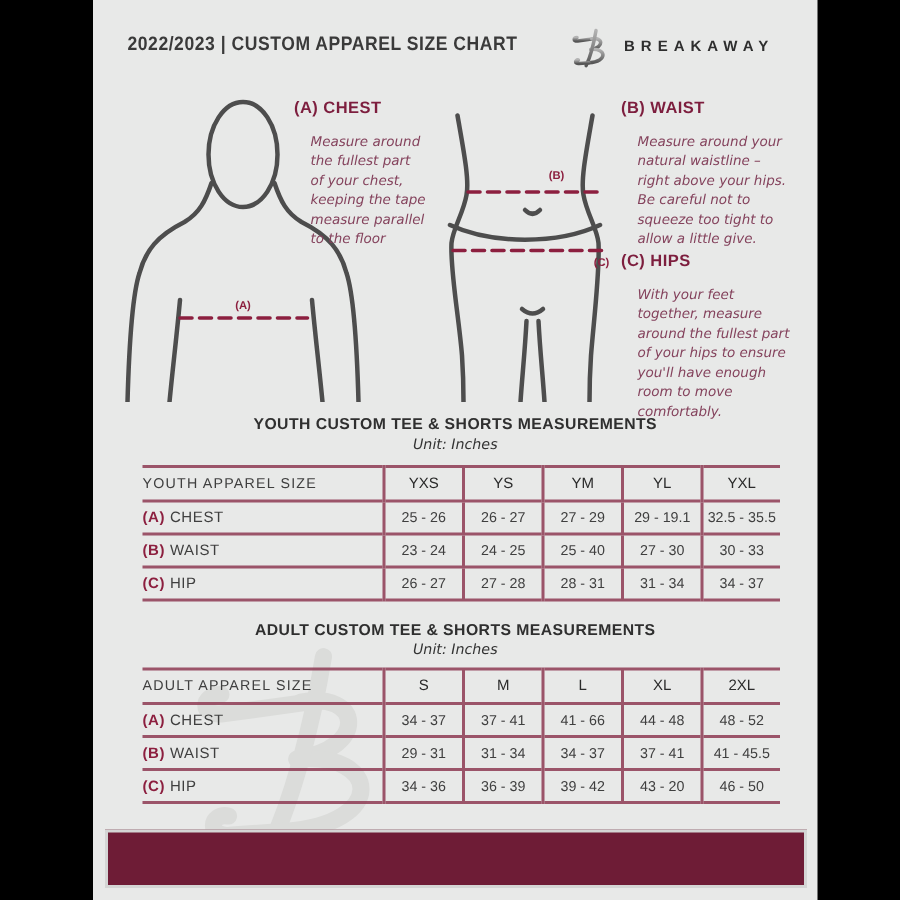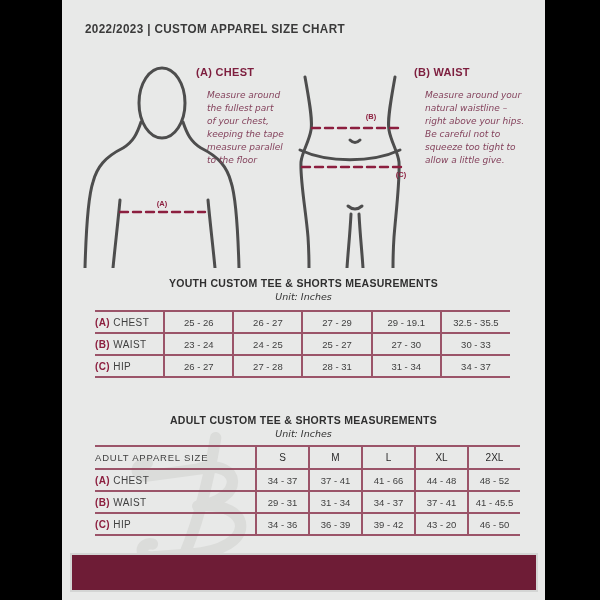--- a/index.html
+++ b/index.html
@@ -50,20 +50,38 @@
   .footer-bar{position:absolute;left:8px;top:553px;width:464px;height:35px;background:#6E1C36;
               border:2px solid #D4D5D4;z-index:3;}
 </style>
 </head>
 <body>
 
 <div class="canvas">
   <div class="doc">
 
     <div class="title">2022/2023  |  CUSTOM APPAREL SIZE CHART</div>
+    <div class="brand-wrap">
+      <svg class="brand-logo" viewBox="0 0 64 64">
+        <defs>
+          <linearGradient id="lg" x1="0" y1="0" x2="0" y2="1">
+            <stop offset="0" stop-color="#B3B3B3"></stop>
+              <stop offset="1" stop-color="#565656"></stop>
+          </linearGradient>
+        </defs>
+        <g fill="none" stroke="url(#lg)" stroke-width="5" stroke-linecap="round">
+          <path d="M10 17 C5 17 4 23 11 22 L33 19"></path>
+          <path d="M31 19 C47 16 49 31 30 34"></path>
+          <path d="M30 34 C52 32 54 51 27 53"></path>
+          <path d="M37 7 C34 25 29 44 23 57"></path>
+          <path d="M27 53 L13 54 C6 55 7 48 12 49"></path>
+        </g>
+      </svg>
+      <span class="brand-text">BREAKAWAY</span>
+    </div>
 
     <svg class="fig" style="left:13px;top:62px" width="178" height="206" viewBox="0 0 178 206">
       <ellipse cx="87" cy="41" rx="23" ry="35"></ellipse>
       <path d="M66 60 C62 72 58 80 48 86 C30 95 22 105 18 120 C13 135 11 170 10 206"></path>
       <path d="M108 60 C112 72 116 80 126 86 C144 95 152 105 156 120 C161 135 163 170 164 206"></path>
       <path d="M45 138 C43 160 40 185 38 206"></path>
       <path d="M133 138 C135 160 138 185 140 206"></path>
       <path class="dash" d="M45 150 L130 150"></path>
     </svg>
     <span class="marker" style="left:87px;top:199px;">(A)</span>
@@ -83,38 +101,50 @@
     <span class="marker" style="left:326px;top:170px;">(C)</span>
 
     <div class="inst" style="left:134px;top:66px;width:100px;">
       <h3>(A) CHEST</h3>
       <p>Measure around the fullest part of your chest, keeping the tape measure parallel to the floor</p>
     </div>
     <div class="inst" style="left:352px;top:66px;width:122px;">
       <h3>(B) WAIST</h3>
       <p>Measure around your natural waistline – right above your hips. Be careful not to squeeze too tight to allow a little give.</p>
     </div>
+    <div class="inst" style="left:352px;top:168px;width:125px;">
+      <h3>(C) HIPS</h3>
+      <p>With your feet together, measure around the fullest part of your hips to ensure you'll have enough room to move comfortably.</p>
+    </div>
 
     <div class="tbl-title" style="top:277px;">YOUTH CUSTOM TEE &amp; SHORTS MEASUREMENTS</div>
     <div class="tbl-unit" style="top:291px;">Unit: Inches</div>
     <table class="size" style="top:310px;">
       <tbody>
+          <tr style="height:23px;">
+        <th class="c-first">YOUTH APPAREL SIZE</th>
+        <th class="c-size v">YXS</th>
+        <th class="c-size v">YS</th>
+        <th class="c-size v">YM</th>
+        <th class="c-size v">YL</th>
+        <th class="c-size v">YXL</th>
+      </tr>
       <tr>
         <td class="lbl"><span class="pfx">(A)</span> <span>CHEST</span></td>
         <td class="val v">25 - 26</td>
         <td class="val v">26 - 27</td>
         <td class="val v">27 - 29</td>
         <td class="val v">29 - 19.1</td>
         <td class="val v">32.5 - 35.5</td>
       </tr>
       <tr>
         <td class="lbl"><span class="pfx">(B)</span> <span>WAIST</span></td>
         <td class="val v">23 - 24</td>
         <td class="val v">24 - 25</td>
-        <td class="val v">25 - 27</td>
+        <td class="val v">25 - 40</td>
         <td class="val v">27 - 30</td>
         <td class="val v">30 - 33</td>
       </tr>
       <tr class="last">
         <td class="lbl"><span class="pfx">(C)</span> <span>HIP</span></td>
         <td class="val v">26 - 27</td>
         <td class="val v">27 - 28</td>
         <td class="val v">28 - 31</td>
         <td class="val v">31 - 34</td>
         <td class="val v">34 - 37</td>

